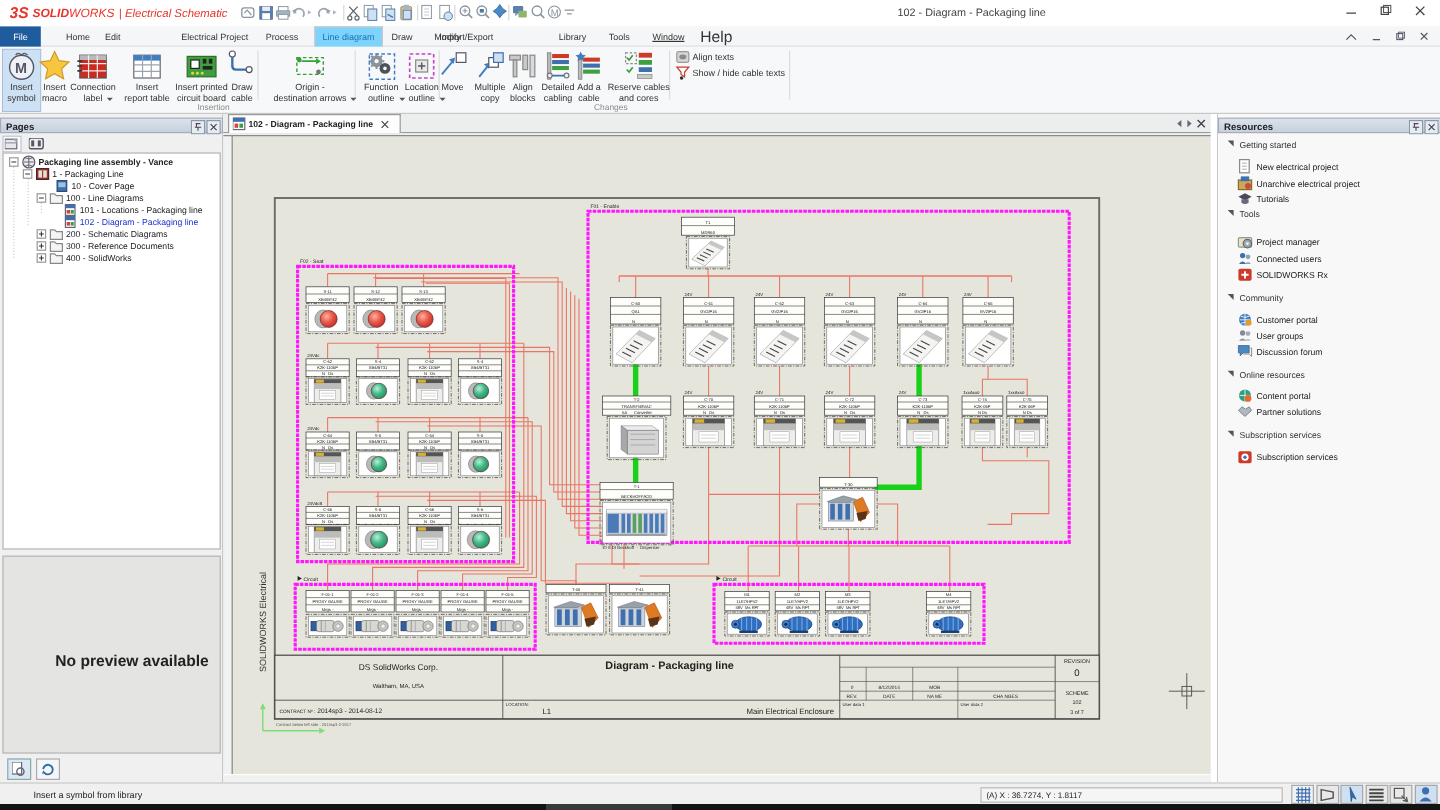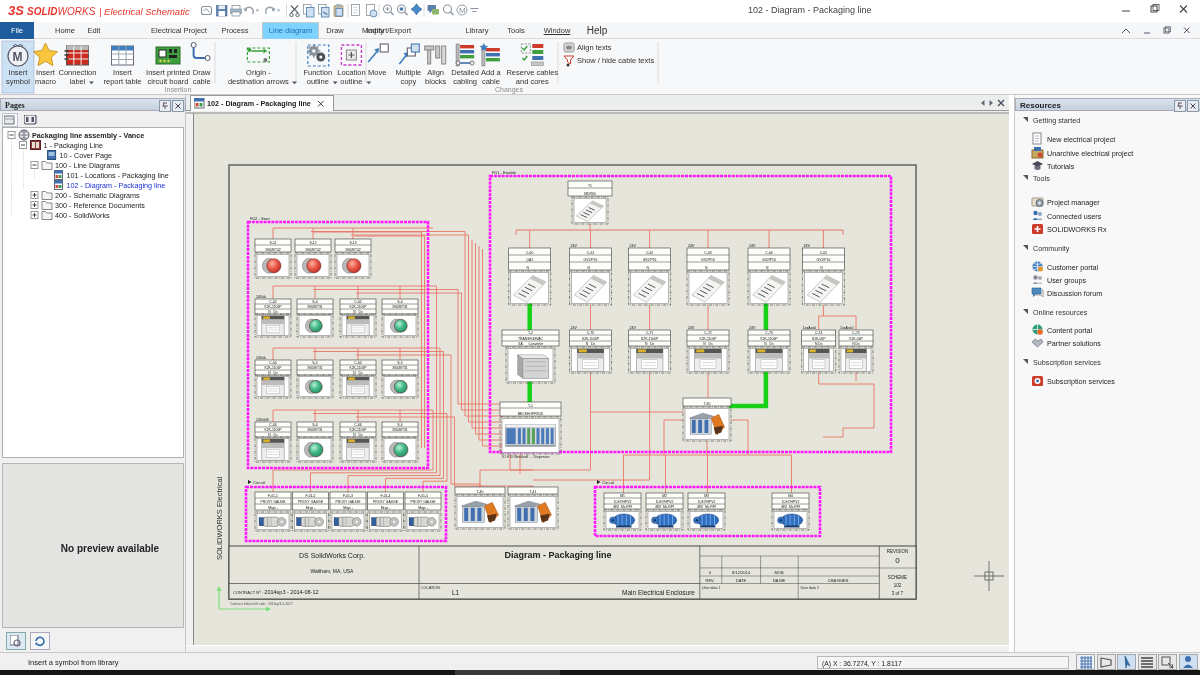--- a/index.html
+++ b/index.html
@@ -117,21 +117,21 @@
 <div class="abs" style="left:54px;top:0;width:80px;height:17px;color:#333;font-size:7.5px;text-align:center;line-height:17px;">Edit</div>
 <div class="abs" style="left:85px;top:0;width:80px;height:17px;color:#333;font-size:7.5px;text-align:center;line-height:17px;margin-top:16px;">View</div>
 <div class="abs" style="left:139px;top:0;width:80px;height:17px;color:#333;font-size:7.5px;text-align:center;line-height:17px;">Electrical Project</div>
 <div class="abs" style="left:195px;top:0;width:80px;height:17px;color:#333;font-size:7.5px;text-align:center;line-height:17px;">Process</div>
 <div class="abs" style="left:295px;top:0;width:80px;height:17px;color:#333;font-size:7.5px;text-align:center;line-height:17px;">Draw</div>
 <div class="abs" style="left:333px;top:0;width:80px;height:17px;color:#333;font-size:7.5px;text-align:center;line-height:17px;">Modify</div>
 <div class="abs" style="left:366px;top:0;width:80px;height:17px;color:#333;font-size:7.5px;text-align:left;line-height:17px;">Import/Export</div>
 <div class="abs" style="left:437px;top:0;width:80px;height:17px;color:#333;font-size:7.5px;text-align:center;line-height:17px;">Library</div>
 <div class="abs" style="left:476px;top:0;width:80px;height:17px;color:#333;font-size:7.5px;text-align:center;line-height:17px;">Tools</div>
 <div class="abs" style="left:517px;top:0;width:80px;height:17px;color:#333;font-size:7.5px;text-align:center;line-height:17px;text-decoration:underline;">Window</div>
-<div class="abs" style="left:557px;top:0;width:80px;height:17px;color:#333;font-size:10px;text-align:center;line-height:17px;">Help</div>
+<div class="abs" style="left:557px;top:0;width:80px;height:17px;color:#333;font-size:13px;text-align:center;line-height:17px;">Help</div>
 <div class="abs" style="left:262px;top:0;width:57px;height:17px;background:#7dd3fc;border:1px solid #c8c8c8;border-bottom:none;color:#1a70b8;font-size:7.5px;text-align:center;line-height:16px;">Line diagram</div>
 <svg class="abs" style="left:1120px;top:3px" width="76" height="12">
       <path d="M2 8 l4 -4 4 4" fill="none" stroke="#556" stroke-width="1"></path>
       <path d="M24 8 h6" stroke="#556" stroke-width="1"></path>
       <rect x="44" y="3" width="5" height="5" fill="none" stroke="#556" stroke-width="0.9"></rect>
       <rect x="45.5" y="1.8" width="5" height="5" fill="none" stroke="#556" stroke-width="0.7"></rect>
       <path d="M64 2.5 l5.5 5.5 M69.5 2.5 l-5.5 5.5" stroke="#556" stroke-width="1"></path>
     </svg>
 </div>
 <div class="abs" style="left:0;top:39px;width:1200px;height:56px;background:#f7f8f9;border-bottom:1px solid #c9c9c9;">
@@ -280,21 +280,21 @@
       <text x="465.1" y="45" font-size="7.5" text-anchor="middle" fill="#333">cabling</text>
       <text x="490.9" y="36" font-size="7.5" text-anchor="middle" fill="#333">Add a</text>
       <text x="490.9" y="45" font-size="7.5" text-anchor="middle" fill="#333">cable</text>
       <text x="532.3" y="36" font-size="7.5" text-anchor="middle" fill="#333">Reserve cables</text>
       <text x="532.3" y="45" font-size="7.5" text-anchor="middle" fill="#333">and cores</text>
       <text x="178" y="53" font-size="7" text-anchor="middle" fill="#8a8a8a">Insertion</text>
       <text x="509" y="53" font-size="7" text-anchor="middle" fill="#8a8a8a">Changes</text>
 </svg>
 </div>
 <div class="abs" style="left:0;top:95px;width:186px;height:557px;background:#eff0ef;border-right:1px solid #c8c8c8;">
-<div class="abs" style="left:0;top:3px;width:186px;height:13px;background:linear-gradient(#dbe3ec,#c5d1de);border:1px solid #aab;font-family:Liberation Serif, serif;">
+<div class="abs" style="left:0;top:3px;width:186px;height:13px;background:linear-gradient(#dbe3ec,#c5d1de);border:1px solid #aab;">
       <span style="position:absolute;left:4px;top:2px;font-size:8px;font-weight:bold;color:#222;">Pages</span>
 <svg class="abs" style="left:158px;top:1px" width="25" height="12">
         <rect x="0.5" y="0.5" width="11" height="11" fill="#e8ecf0" stroke="#8899aa"></rect>
         <rect x="13.5" y="0.5" width="11" height="11" fill="#e8ecf0" stroke="#8899aa"></rect>
         <path d="M4 3 h4 M4.7 3 v3 M3.3 6 h5.4 M6 6 v3" stroke="#445" stroke-width="0.9" fill="none"></path>
         <path d="M16.5 3.5 l5 5 M21.5 3.5 l-5 5" stroke="#445" stroke-width="1"></path>
       </svg>
     </div>
 <div class="abs" style="left:2px;top:18px;width:16px;height:14px;background:#fdfdfd;border:1px solid #b8c4d0;"></div>
 <svg class="abs" style="left:4px;top:20px" width="12" height="10">
@@ -348,21 +348,21 @@
       <line x1="32.5" y1="76" x2="32.5" y2="80" stroke="#333" stroke-width="0.9"></line>
       <path d="M40.0 74.5 h3.5 l1.5 1.5 h5 v6.5 h-10 z" fill="#f4f4f2" stroke="#888"></path>
       <text x="53.0" y="80.8" font-size="7.2" fill="#222">300 - Reference Documents</text>
       <rect x="29.0" y="84.5" width="7" height="7" fill="#fff" stroke="#999"></rect>
       <line x1="30.5" y1="88" x2="34.5" y2="88" stroke="#333" stroke-width="0.9"></line>
       <line x1="32.5" y1="86" x2="32.5" y2="90" stroke="#333" stroke-width="0.9"></line>
       <path d="M40.0 84.5 h3.5 l1.5 1.5 h5 v6.5 h-10 z" fill="#f4f4f2" stroke="#888"></path>
       <text x="53.0" y="90.8" font-size="7.2" fill="#222">400 - SolidWorks</text>
 </svg>
 <div class="abs" style="left:2px;top:368px;width:182px;height:165px;background:#e4e4e2;border:1px solid #b6b6b4;"></div>
-<div class="abs" style="left:2px;top:448px;width:216px;text-align:center;font-size:10px;font-weight:bold;color:#222;">No preview available</div>
+<div class="abs" style="left:2px;top:448px;width:216px;text-align:center;font-size:13px;font-weight:bold;color:#222;">No preview available</div>
 <div class="abs" style="left:6px;top:537px;width:20px;height:18px;background:#dce8f4;border:1px solid #8aa;"></div>
 <svg class="abs" style="left:10px;top:540px" width="12" height="12">
       <rect x="0" y="0" width="8" height="10" fill="#fff" stroke="#667"></rect>
       <circle cx="7" cy="8" r="3" fill="none" stroke="#667" stroke-width="1.2"></circle>
     </svg>
 <div class="abs" style="left:30px;top:537px;width:20px;height:18px;background:#f6f6f6;border:1px solid #aab;"></div>
 <svg class="abs" style="left:34px;top:540px" width="12" height="12">
       <path d="M2 6 a4 4 0 1 1 1 3" fill="none" stroke="#2f6fae" stroke-width="1.6"></path>
       <path d="M1 10 l3 -1 -2 -2 z" fill="#2f6fae"></path>
     </svg>

